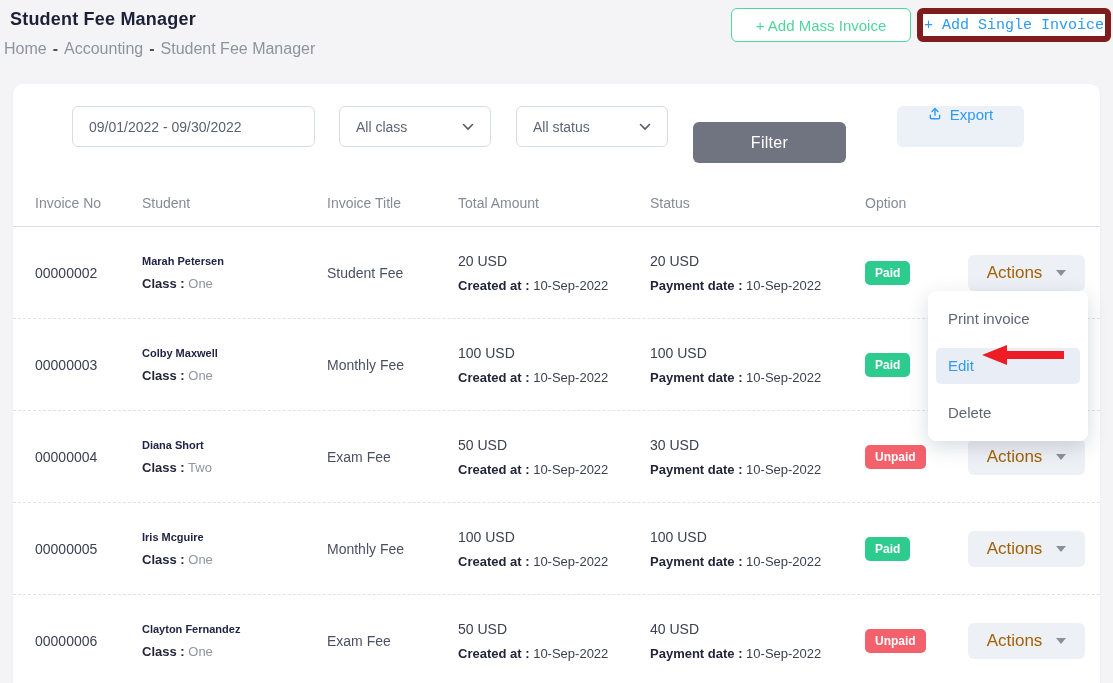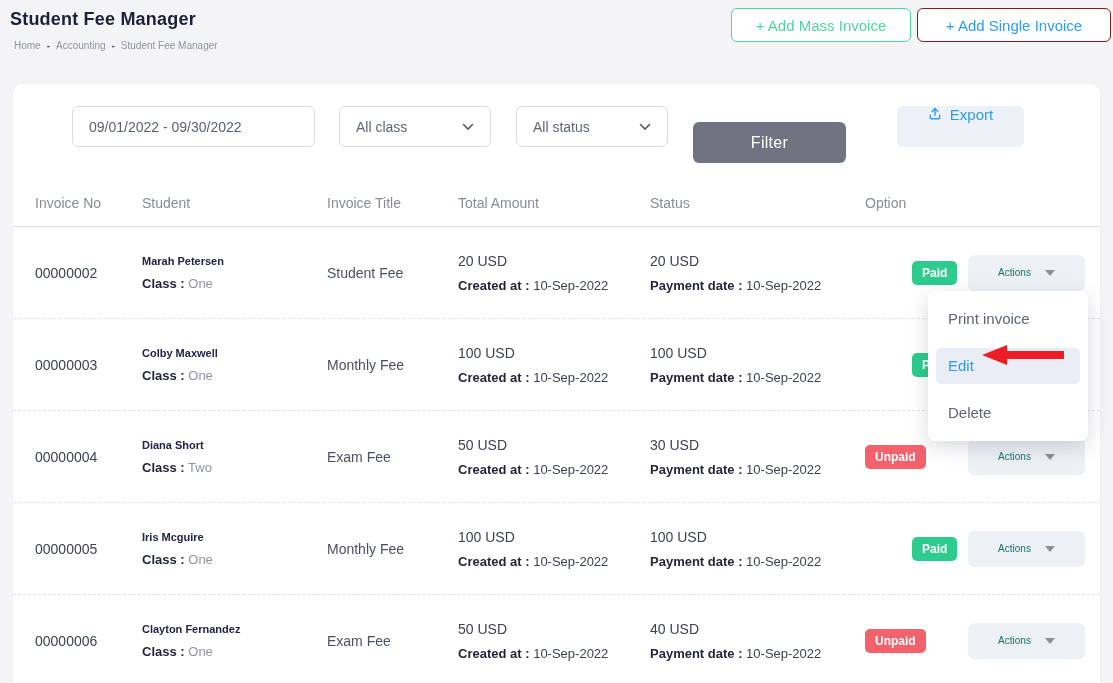--- a/index.html
+++ b/index.html
@@ -2,26 +2,26 @@
 <html><head>
 <meta charset="utf-8">
 <style>
   * { margin:0; padding:0; box-sizing:border-box; }
   html,body { width:1113px; height:683px; }
   body { font-family:"Liberation Sans", sans-serif; background:#f4f4f6; overflow:hidden; }
   .page { position:relative; width:1113px; height:683px; }
 
   
   .page-title { position:absolute; left:10px; top:9px; font-size:18px; font-weight:bold; color:#1c2038; letter-spacing:.2px; }
-  .breadcrumb { position:absolute; left:14px; top:40px; font-size:10px; color:#8f93a0;text-align:right; }
+  .breadcrumb { position:absolute; left:4px; top:40px; font-size:16px; color:#8f93a0;text-align:right; }
   .breadcrumb .sep { color:#4a4f63; font-weight:bold; margin:0 6px; }
   .hdr-btn { position:absolute; top:8px; height:34px; background:#fff; border-radius:6px; font-size:15px;
              display:flex; align-items:center; justify-content:center; cursor:pointer; }
   .btn-mass { left:731px; width:180px; border:1px solid #4fd69c; color:#4fd69c; }
-  .btn-single { left:917px; width:194px; border:1px solid #7f1d1d; color:#2e9bf0; }
+  .btn-single { left:917px; width:194px; border:6px solid #7f1d1d; color:#2e9bf0;font-family:Liberation Mono, monospace; }
 
   
   .card { position:absolute; left:13px; top:84px; width:1087px; height:607px; background:#fff;
           border-radius:10px 10px 0 0; box-shadow:0 1px 3px rgba(30,40,60,.04); }
 
   
   .f-ctrl { position:absolute; top:22px; height:41px; border-radius:6px; font-size:14px; }
   .date-input { left:59px; width:243px; border:1px solid #d8dce3; background:#fff; color:#5a6170;
                 padding:0 16px; font-family:inherit; font-size:14px; outline:none; }
   .select { border:1px solid #d8dce3; background:#fff; color:#5f6575; display:flex; align-items:center;
@@ -41,24 +41,24 @@
            border-bottom:1px solid #dddfe4; }
   .rows { position:absolute; top:143px; left:0; right:0; }
   .trow { height:92px; border-bottom:1px dashed #dfe2e8; }
   .inv-no { color:#3c4050; font-size:14px; }
   .student-name { color:#212446; font-size:11px; font-weight:bold; margin-bottom:9px; }
   .sub { font-size:13px; color:#9094a0; }
   .sub b { color:#23263a; }
   .inv-title { color:#4b5065; font-size:14px; }
   .amount { color:#3c4050; font-size:14px; margin-bottom:9px; }
   .badge { display:inline-block; padding:5px 10px; border-radius:5px; font-size:12px; font-weight:bold; color:#fff; }
-  .badge.paid { background:#2dcb8e;margin-left:47px; }
+  .badge.paid { background:#2dcb8e; }
   .badge.unpaid { background:#f3616c; }
-  .actions-btn { width:117px; height:36px; background:#edf0f5; border:none; border-radius:6px; color:#0f766e;
-                 font-size:10px; display:flex; align-items:center; justify-content:center; gap:14px; cursor:pointer;
+  .actions-btn { width:117px; height:36px; background:#edf0f5; border:none; border-radius:6px; color:#a16207;
+                 font-size:17px; display:flex; align-items:center; justify-content:center; gap:14px; cursor:pointer;
                  font-family:inherit; }
   .caret { width:0; height:0; border-left:5px solid transparent; border-right:5px solid transparent;
            border-top:6px solid #8a8f9c; }
 
   
   .menu { position:absolute; left:928px; top:291px; width:160px; background:#fff; border-radius:8px;
           padding:10px 0; box-shadow:0 6px 20px rgba(40,50,70,.18); z-index:10; }
   .menu-item { height:36px; line-height:36px; padding-left:20px; font-size:15px; color:#5f6575; cursor:pointer; }
   .menu-item.active { margin:11px 8px; padding-left:12px; background:#e9eef6; border-radius:5px; color:#2e9bf0; }
   .red-arrow { position:absolute; left:52px; top:51px; z-index:11; pointer-events:none; }

